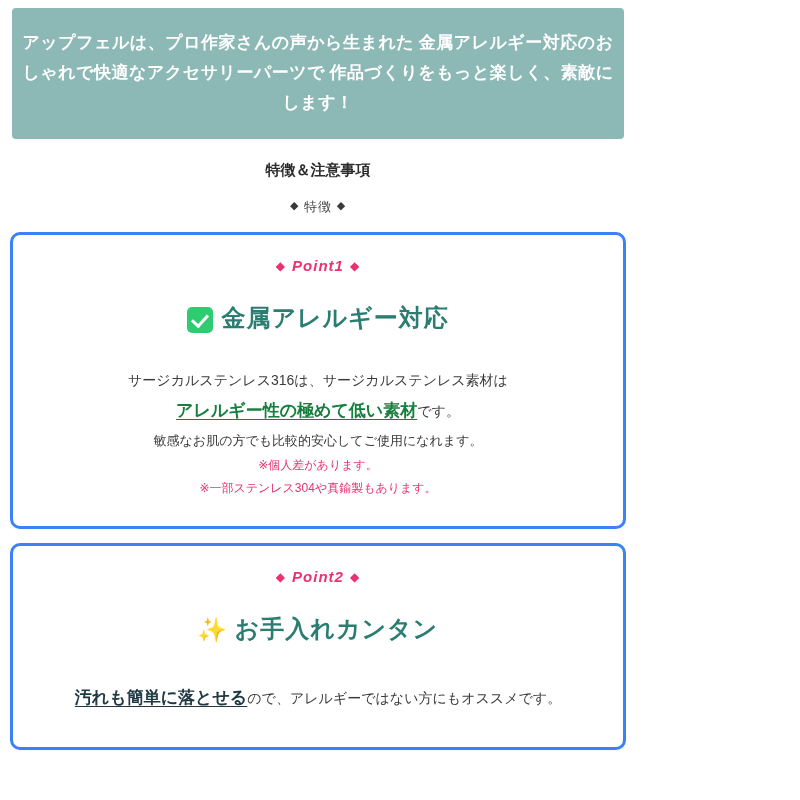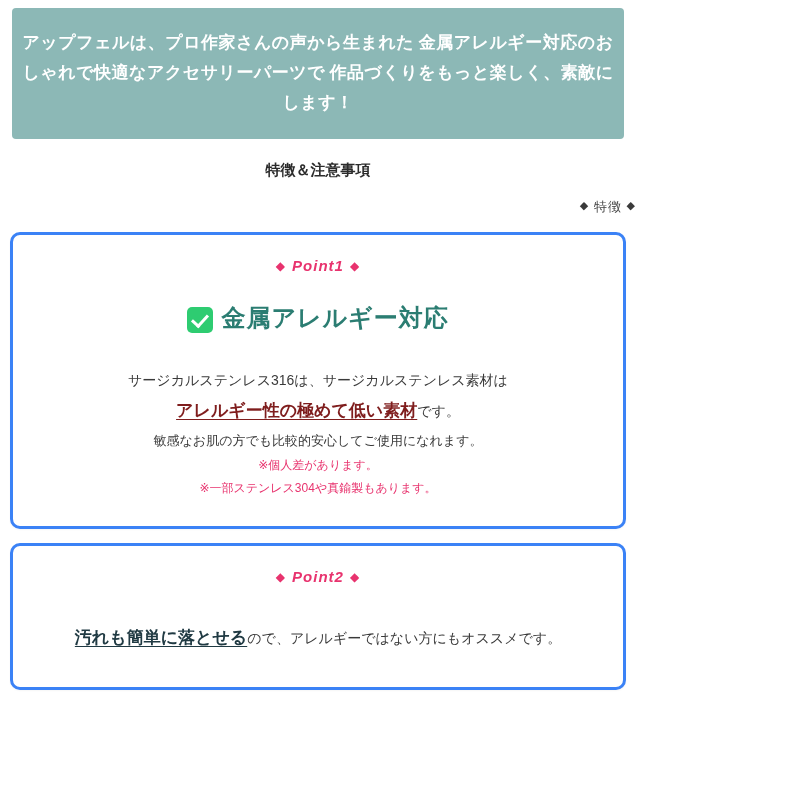--- a/index.html
+++ b/index.html
@@ -36,21 +36,21 @@
 
   
   .section-title {
     text-align: center;
     font-size: 15px;
     font-weight: bold;
     color: #2b2b2b;
     margin-top: 22px;
   }
   .section-sub {
-    text-align: right;
+    text-align: center;
     font-size: 13px;
     color: #444444;
     margin-top: 18px;
     margin-bottom: 16px;
     letter-spacing: 1px;
   }
   .section-sub .diamond {
     color: #3a3a3a;
     font-size: 11px;
     vertical-align: 2px;
@@ -131,21 +131,21 @@
   .t-14 { font-size: 14px; color: #3a3a3a; }
   .t-13 { font-size: 13px; color: #3a3a3a; }
   .t-note {
     font-size: 12px;
     color: #e8336e;
     line-height: 1.9;
   }
   .emph {
     font-size: 17px;
     font-weight: bold;
-    color: #7f1d1d;
+    color: #15803d;
     text-decoration: underline;
     text-underline-offset: 3px;
   }
   .emph-dark {
     font-size: 17px;
     font-weight: bold;
     color: #203a43;
     text-decoration: underline;
     text-underline-offset: 3px;
   }
@@ -192,20 +192,23 @@
       <span class="line t-note">※個人差があります。</span>
       <span class="line t-note">※一部ステンレス304や真鍮製もあります。</span>
     </div>
   </div>
 
   <div class="card card-2">
     <div class="point-label">
       <span class="dia">◆</span><span>Point2</span><span class="dia">◆</span>
     </div>
 
+    <div class="point-heading">
+      <span class="sparkle">✨</span><span>お手入れカンタン</span>
+    </div>
 
     <div class="body-text">
       <span class="line">
         <span class="emph-dark">汚れも簡単に落とせる</span><span class="after-emph">ので、アレルギーではない方にもオススメです。</span>
       </span>
     </div>
   </div>
 
 </div>
 

